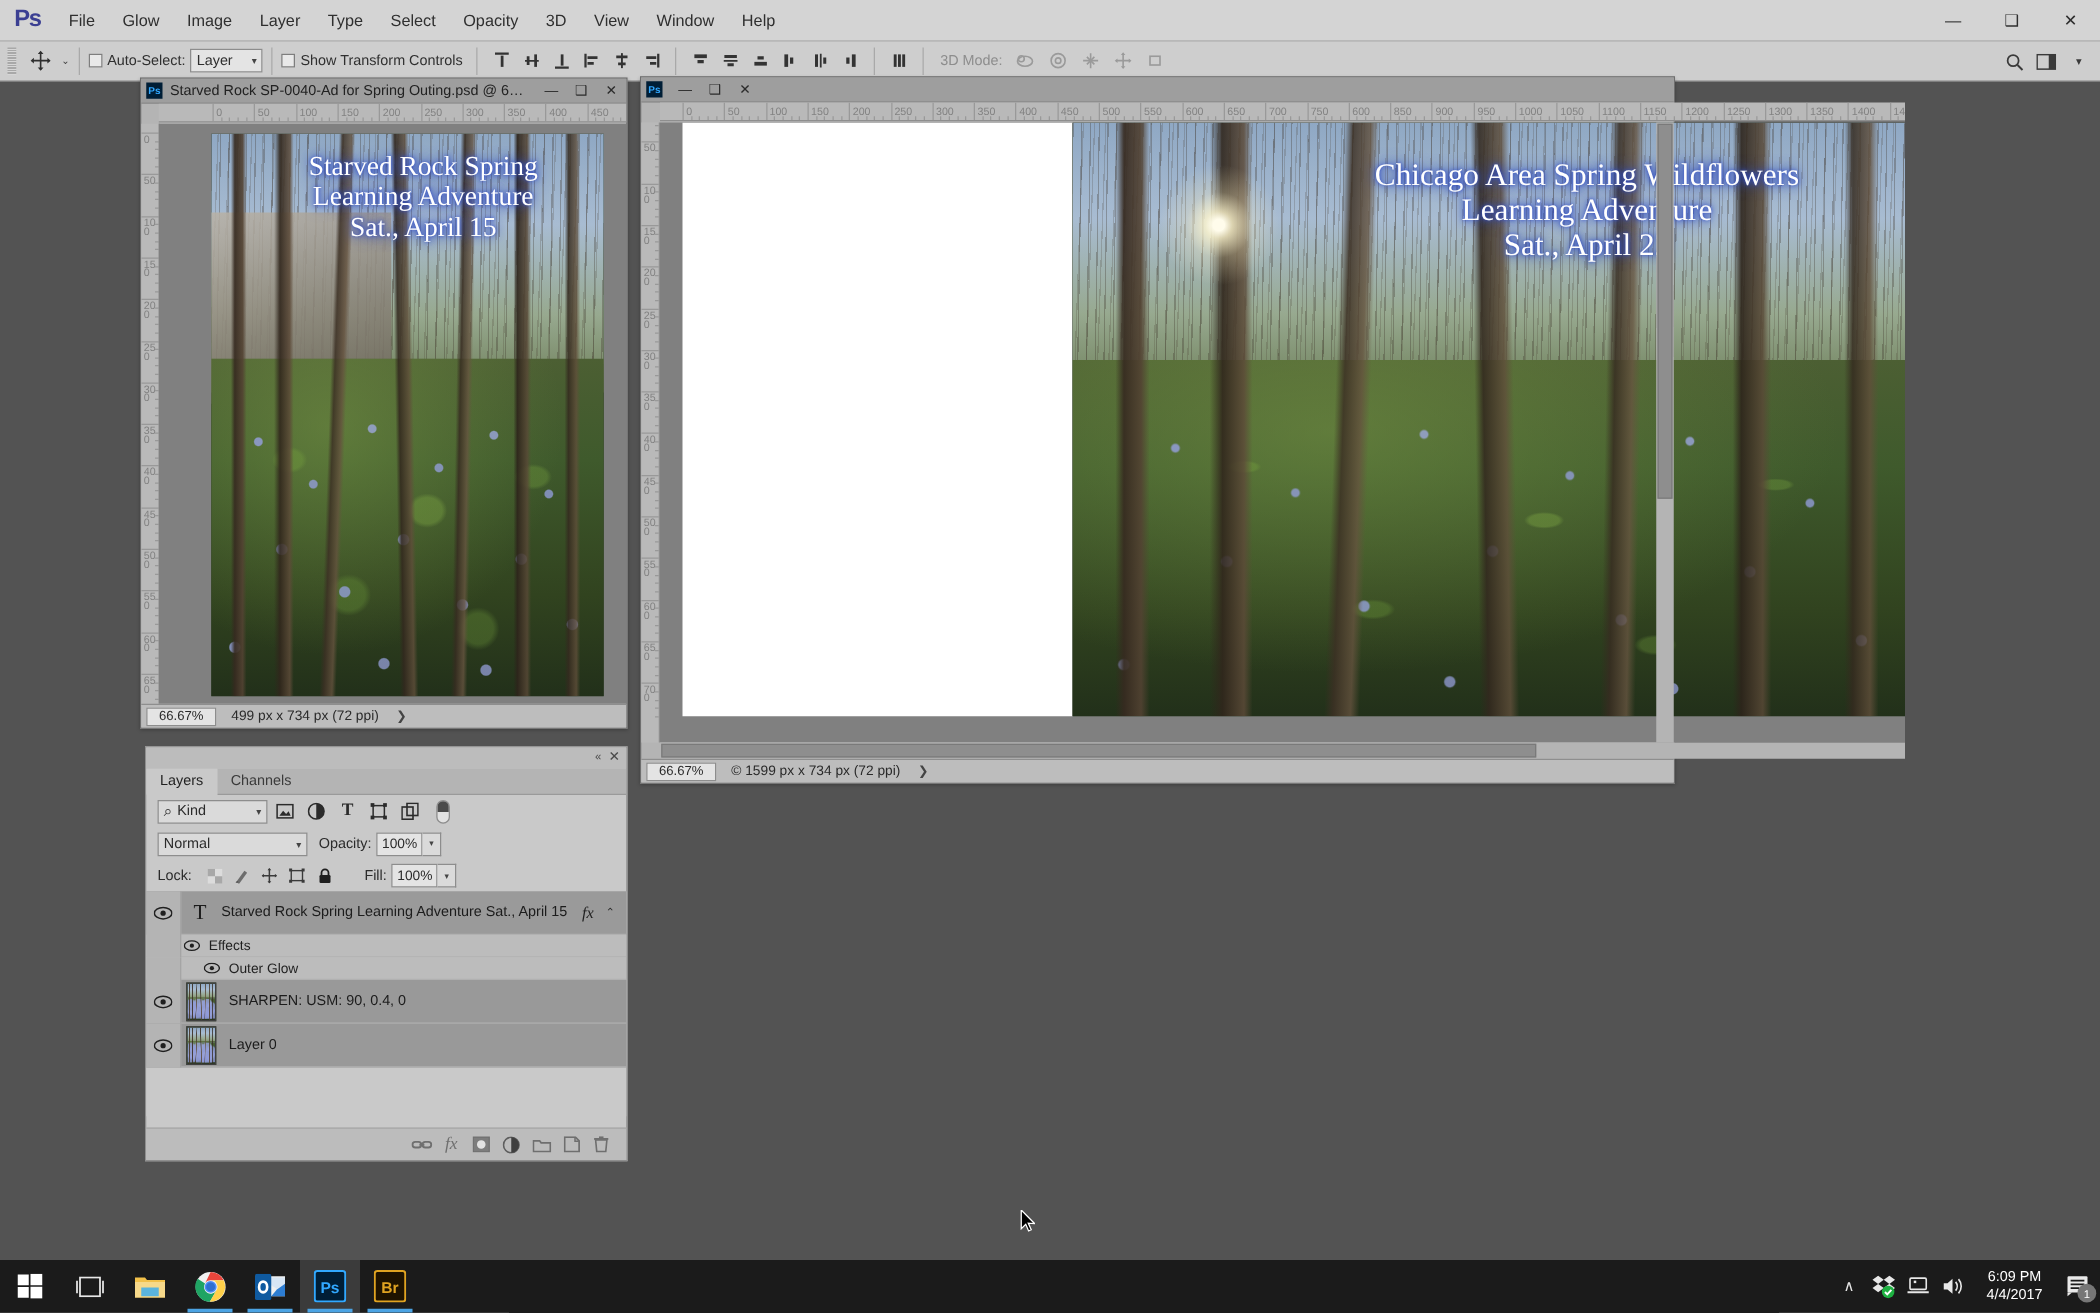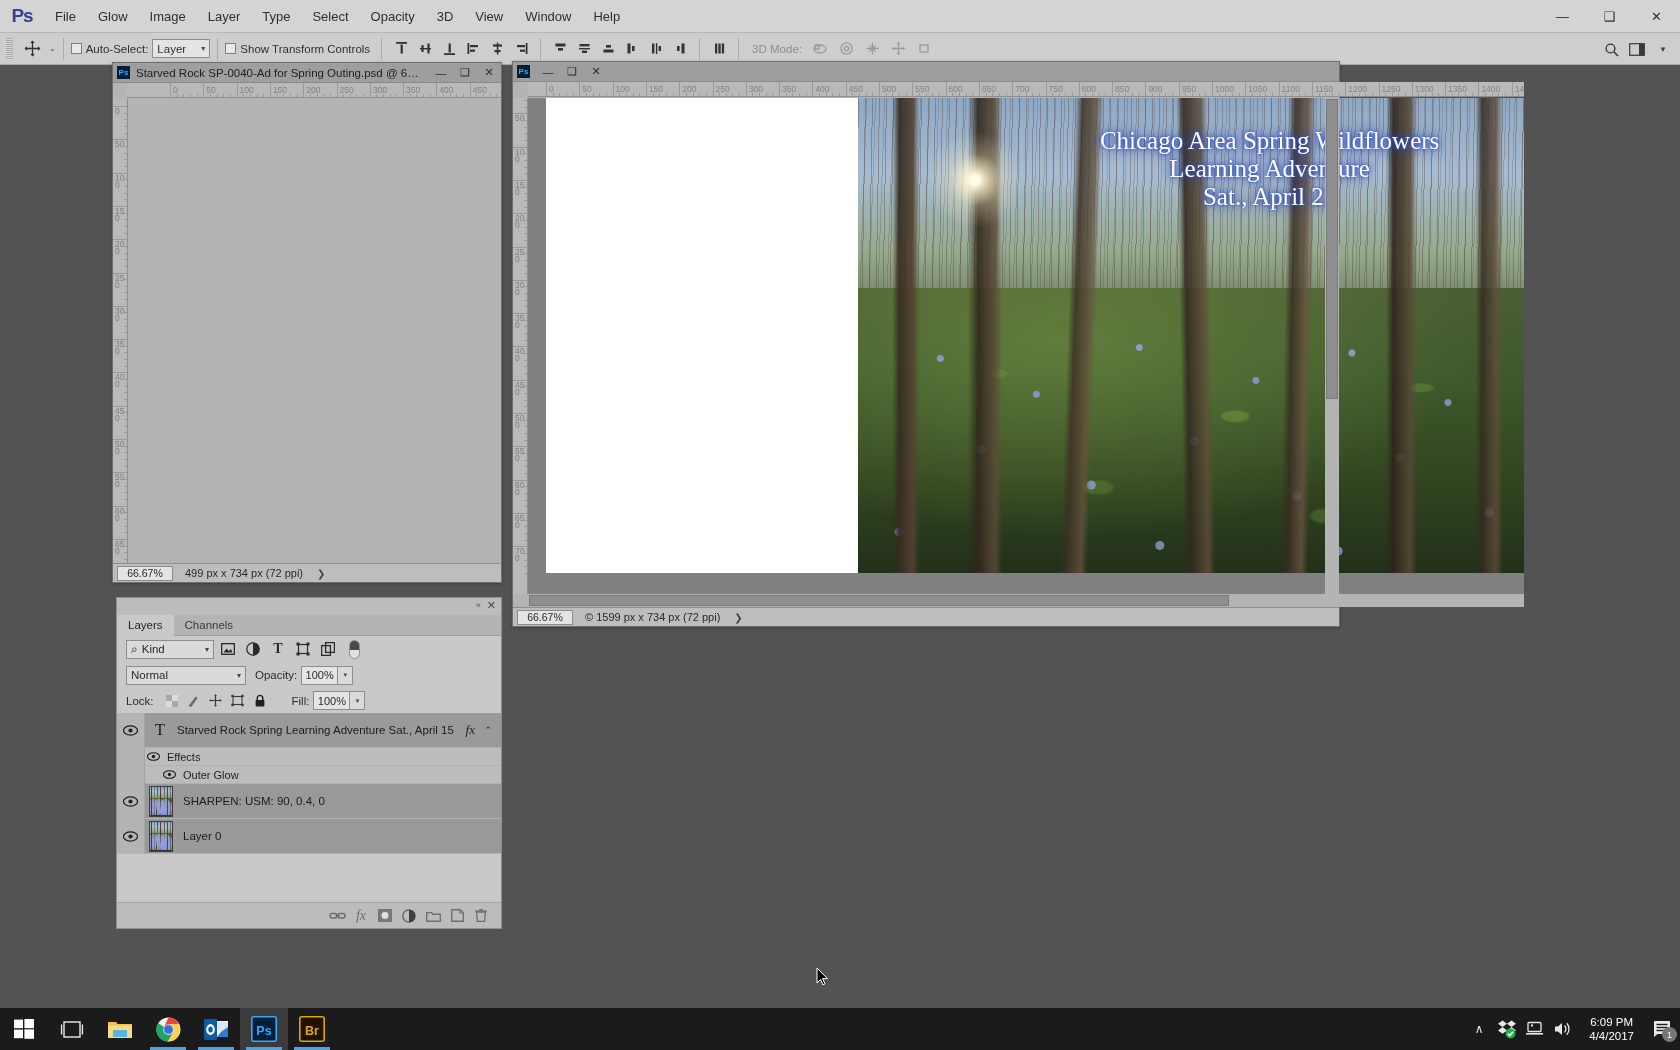--- a/index.html
+++ b/index.html
@@ -928,20 +928,36 @@
       <div class="rline" style="top: 419.92px; left: 11px; height: 1px; width: 4px;"></div>
       <div class="rline" style="top: 426.58px; left: 11px; height: 1px; width: 4px;"></div>
       <div class="rline" style="top: 433.24px; left: 11px; height: 1px; width: 4px;"></div>
       <div class="rtick" style="left: 2px; top: 441.9px; width: 11px; line-height: 7px; word-break: break-all;">650</div>
       <div class="rline" style="top: 439.9px; left: 0px; height: 1px; width: 15px;"></div>
       <div class="rline" style="top: 446.56px; left: 11px; height: 1px; width: 4px;"></div>
       <div class="rline" style="top: 453.22px; left: 11px; height: 1px; width: 4px;"></div>
       <div class="rline" style="top: 459.88px; left: 11px; height: 1px; width: 4px;"></div>
     </div>
 
+  <div id="doc1-canvasarea">
+    <div id="doc1-img" class="photo">
+      <div class="sky"></div>
+      <div class="skytex"></div>
+      <div class="cliff"></div>
+      <div class="ground"></div>
+      <div class="leaves"></div>
+      <div class="flowers"></div>
+      <div class="trunks"></div>
+      <div class="photo-caption" style="right:2%;top:3%;width:88%;font-size:22px">
+        <div>Starved Rock Spring</div>
+        <div>Learning Adventure</div>
+        <div>Sat., April 15</div>
+      </div>
+    </div>
+  </div>
 
   <div class="statusbar" id="doc1-status">
     <div class="zoombox">66.67%</div>
     <div class="statustext">499 px x 734 px (72 ppi)</div>
     <div class="status-arrow">❯</div>
   </div>
 </div>
 
 <div id="layerspanel">
   <div id="lp-tabbar">

